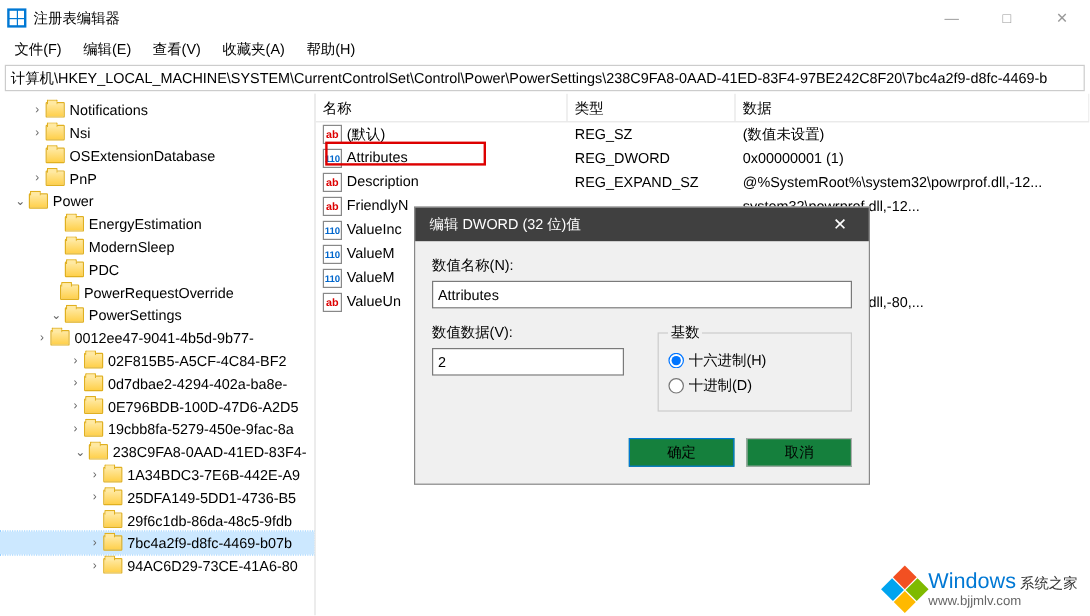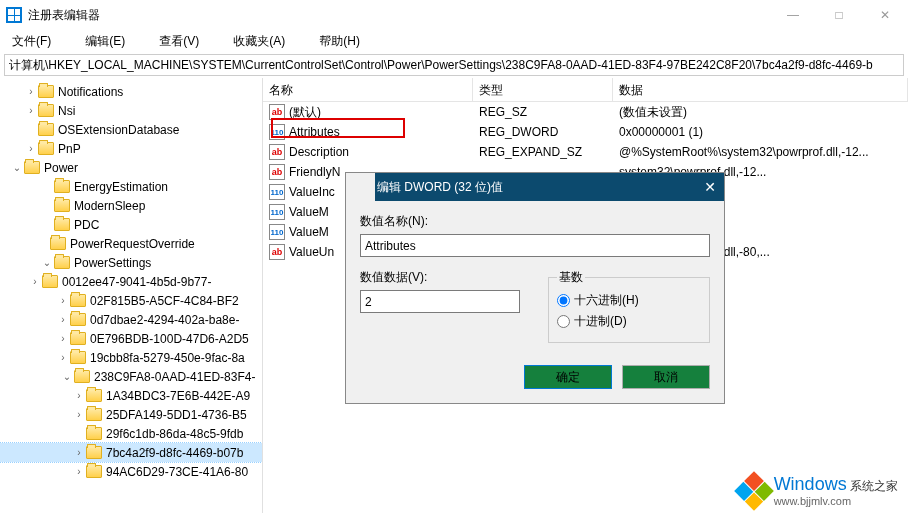--- a/index.html
+++ b/index.html
@@ -5,21 +5,21 @@
 * { box-sizing: border-box; margin: 0; padding: 0; font-family: "Microsoft YaHei", "Segoe UI", Tahoma, sans-serif; font-size: 12px; }
 body { width: 908px; height: 513px; background: #fff; position: relative; overflow: hidden; }
 
 .titlebar { height: 30px; display: flex; align-items: center; padding-left: 6px; justify-content: space-between; }
 .titlebar .app-icon { width: 16px; height: 16px; background: #0078d4; display: grid; grid-template-columns: 1fr 1fr; grid-template-rows: 1fr 1fr; gap: 1px; padding: 2px; margin-right: 6px; }
 .titlebar .app-icon span { background: #fff; }
 .titlebar .title { flex: 1; font-size: 12px; }
 .win-controls { display: flex; }
 .win-btn { width: 46px; height: 30px; display: flex; align-items: center; justify-content: center; color: #999; }
 
-.menubar { height: 22px; display: flex; align-items: center; padding-left: 4px; gap: 18px; }
+.menubar { height: 22px; display: flex; align-items: center; padding-left: 4px; gap: 2px; }
 .menubar span { padding: 2px 8px; font-size: 12px; }
 
 .addressbar { height: 22px; border: 1px solid #ccc; margin: 2px 4px; display: flex; align-items: center; padding: 0 4px; font-size: 12px; overflow: hidden; white-space: nowrap; }
 
 .main { display: flex; height: calc(100% - 30px - 22px - 26px); }
 
 .tree { width: 263px; border-right: 1px solid #e0e0e0; overflow: hidden; padding-top: 4px; }
 .tree-item { display: flex; align-items: center; height: 19px; font-size: 12px; white-space: nowrap; }
 .chev { width: 14px; text-align: center; color: #666; font-size: 10px; flex-shrink: 0; }
 .chev.open::before { content: "⌄"; }
@@ -29,30 +29,30 @@
 .folder-icon::before { content: ""; position: absolute; top: -3px; left: 0; width: 7px; height: 3px; background: #ffe9a2; border: 1px solid #e0b020; border-bottom: none; border-radius: 1px 1px 0 0; }
 .tree-item.selected { background: #cce8ff; outline: 1px dotted #99d1ff; }
 
 .listview { flex: 1; overflow: hidden; }
 .list-header { display: flex; height: 24px; border-bottom: 1px solid #e5e5e5; }
 .list-header div { padding: 4px 6px; font-size: 12px; border-right: 1px solid #e5e5e5; }
 .col-name { width: 210px; }
 .col-type { width: 140px; }
 .col-data { flex: 1; }
 .list-row { display: flex; height: 20px; align-items: center; }
-.list-row .col-name { display: flex; align-items: center; gap: 4px; padding-left: 6px; }
+.list-row .col-name { display: flex; align-items: flex-start; gap: 4px; padding-left: 6px; }
 .list-row .col-type, .list-row .col-data { padding-left: 6px; white-space: nowrap; overflow: hidden; text-overflow: ellipsis; }
 .reg-icon { width: 16px; height: 16px; display: inline-flex; align-items: center; justify-content: center; border: 1px solid #888; font-size: 9px; font-weight: bold; flex-shrink: 0; }
 .reg-icon.ab { background: #fff; color: #d00; }
 .reg-icon.bin { background: #fff; color: #0066cc; font-size: 8px; }
 
 .redbox { position: absolute; border: 2px solid #dd0000; pointer-events: none; z-index: 5; }
 
 .dialog { position: absolute; left: 345px; top: 172px; width: 380px; background: #f0f0f0; border: 1px solid #888; z-index: 10; }
-.dialog-title { background: #0c4a6e; color: #fff; height: 28px; display: flex; align-items: center; padding: 0 2px; font-size: 12px; margin-left: 29px; }
+.dialog-title { background: #404040; color: #fff; height: 28px; display: flex; align-items: center; padding: 0 12px; font-size: 12px; }
 .dialog-title .closebtn { margin-left: auto; color: #fff; font-size: 14px; padding: 0 6px; }
 .dialog-body { padding: 12px 14px; }
 .dialog-body label { display: block; font-size: 12px; margin-bottom: 4px; }
 .dialog-body input[type=text] { width: 100%; height: 23px; border: 1px solid #7a7a7a; padding: 2px 4px; font-size: 12px; background: #fff; }
 .row2 { display: flex; gap: 28px; margin-top: 12px; }
 .row2 .left { width: 160px; }
 .row2 .right { flex: 1; }
 .radio-group label { display: flex; align-items: center; gap: 4px; margin-bottom: 4px; font-size: 12px; }
 .dialog-buttons { display: flex; justify-content: flex-end; gap: 10px; padding: 10px 14px 14px; }
 .dialog-buttons button { width: 88px; height: 24px; border: 1px solid #adadad; background: #15803d; font-size: 12px; }

